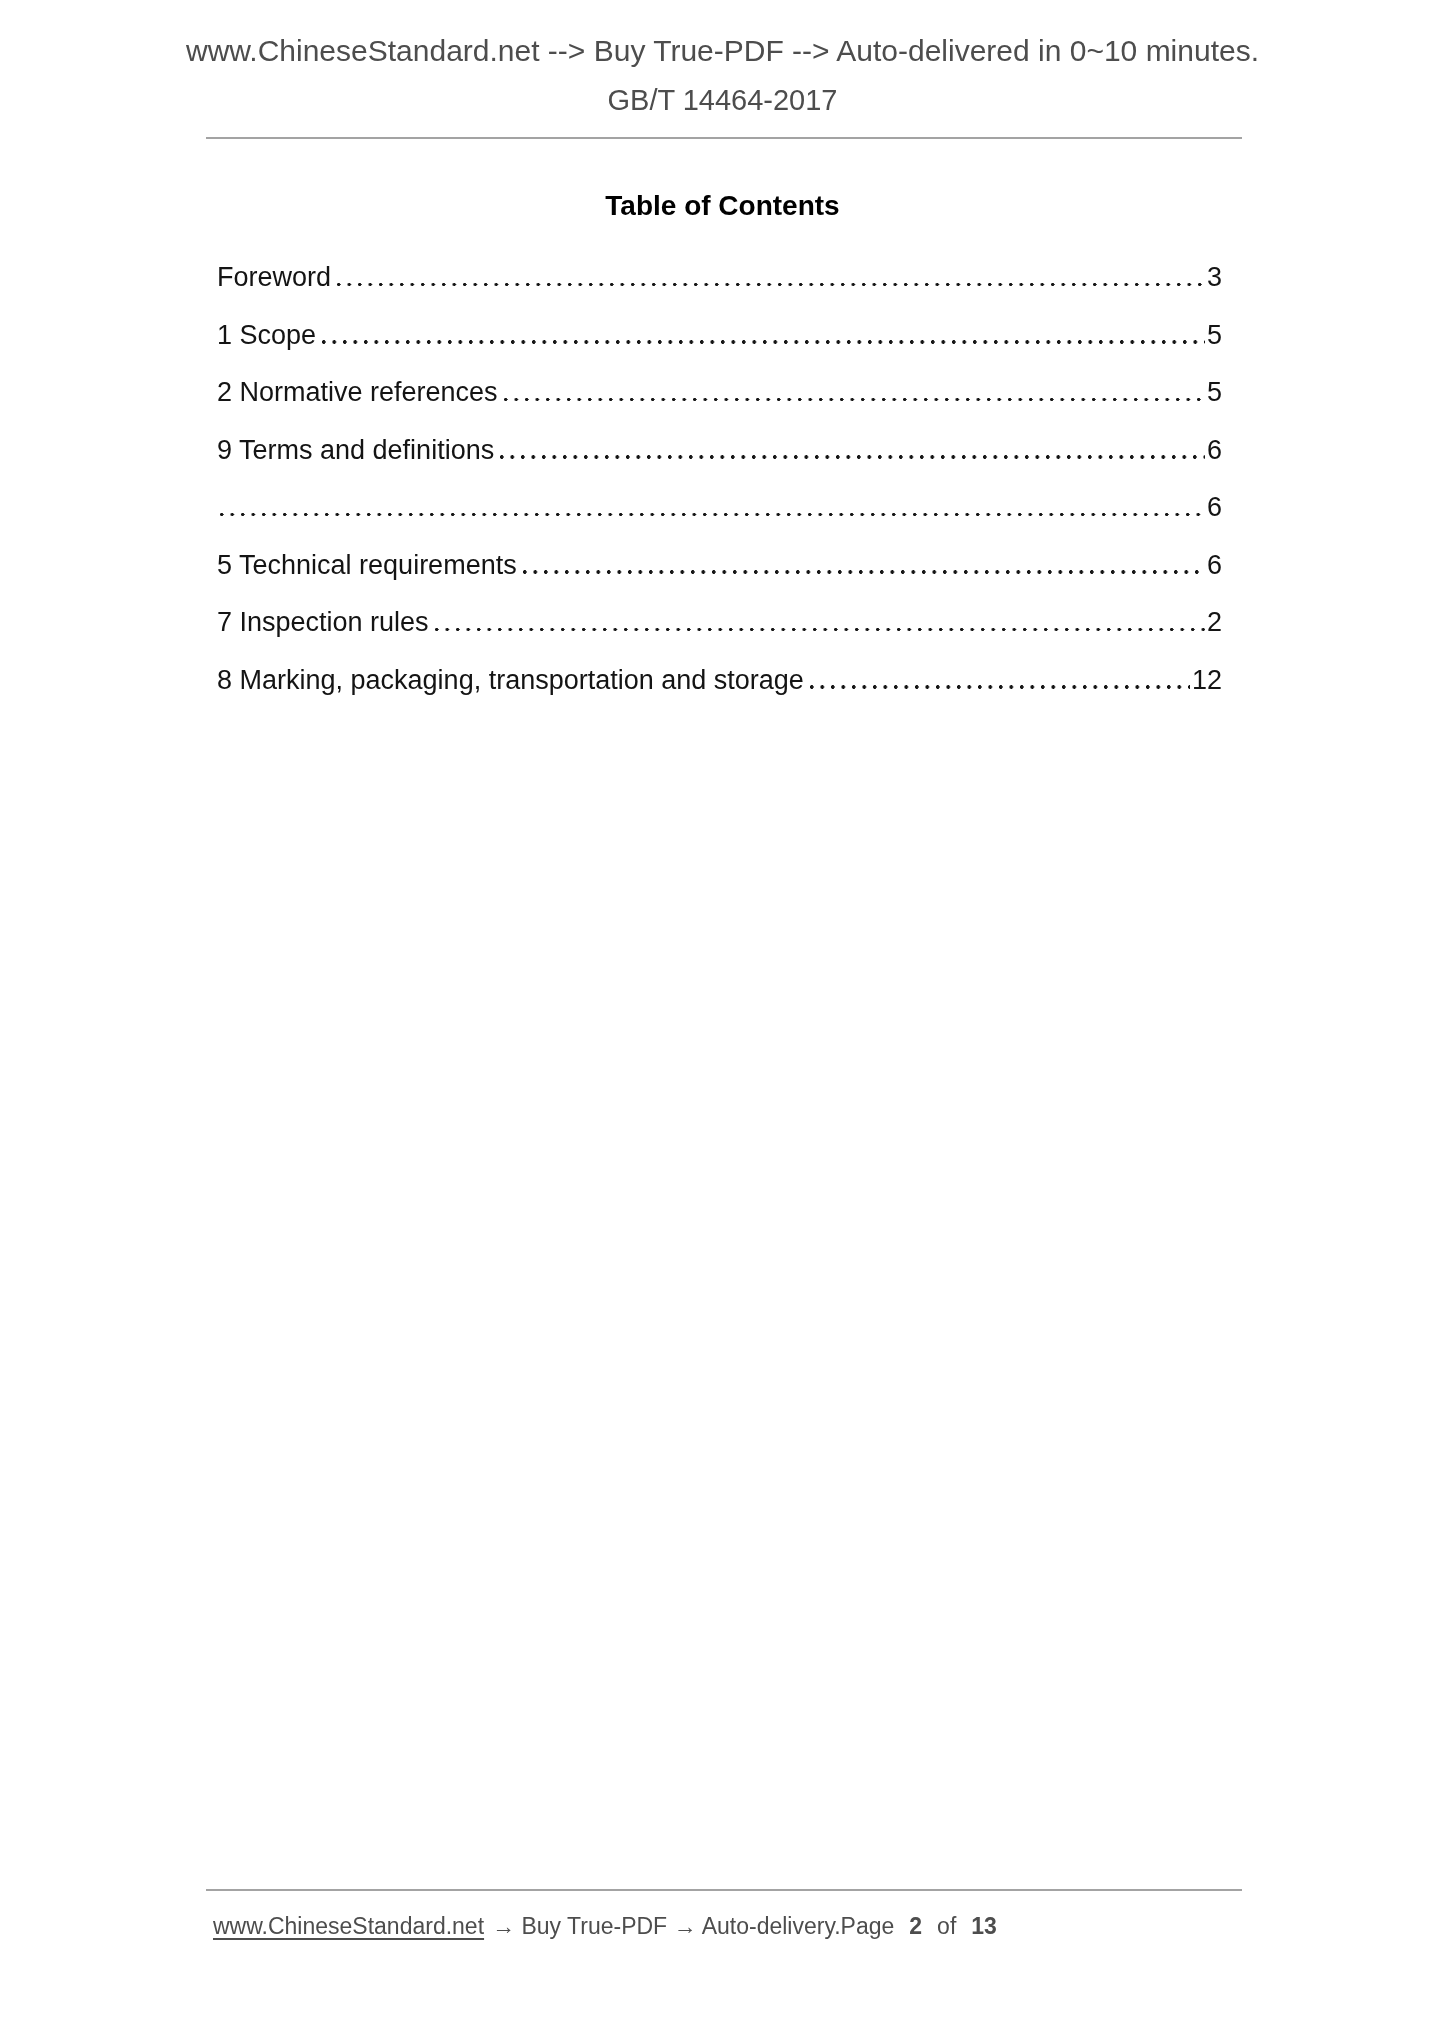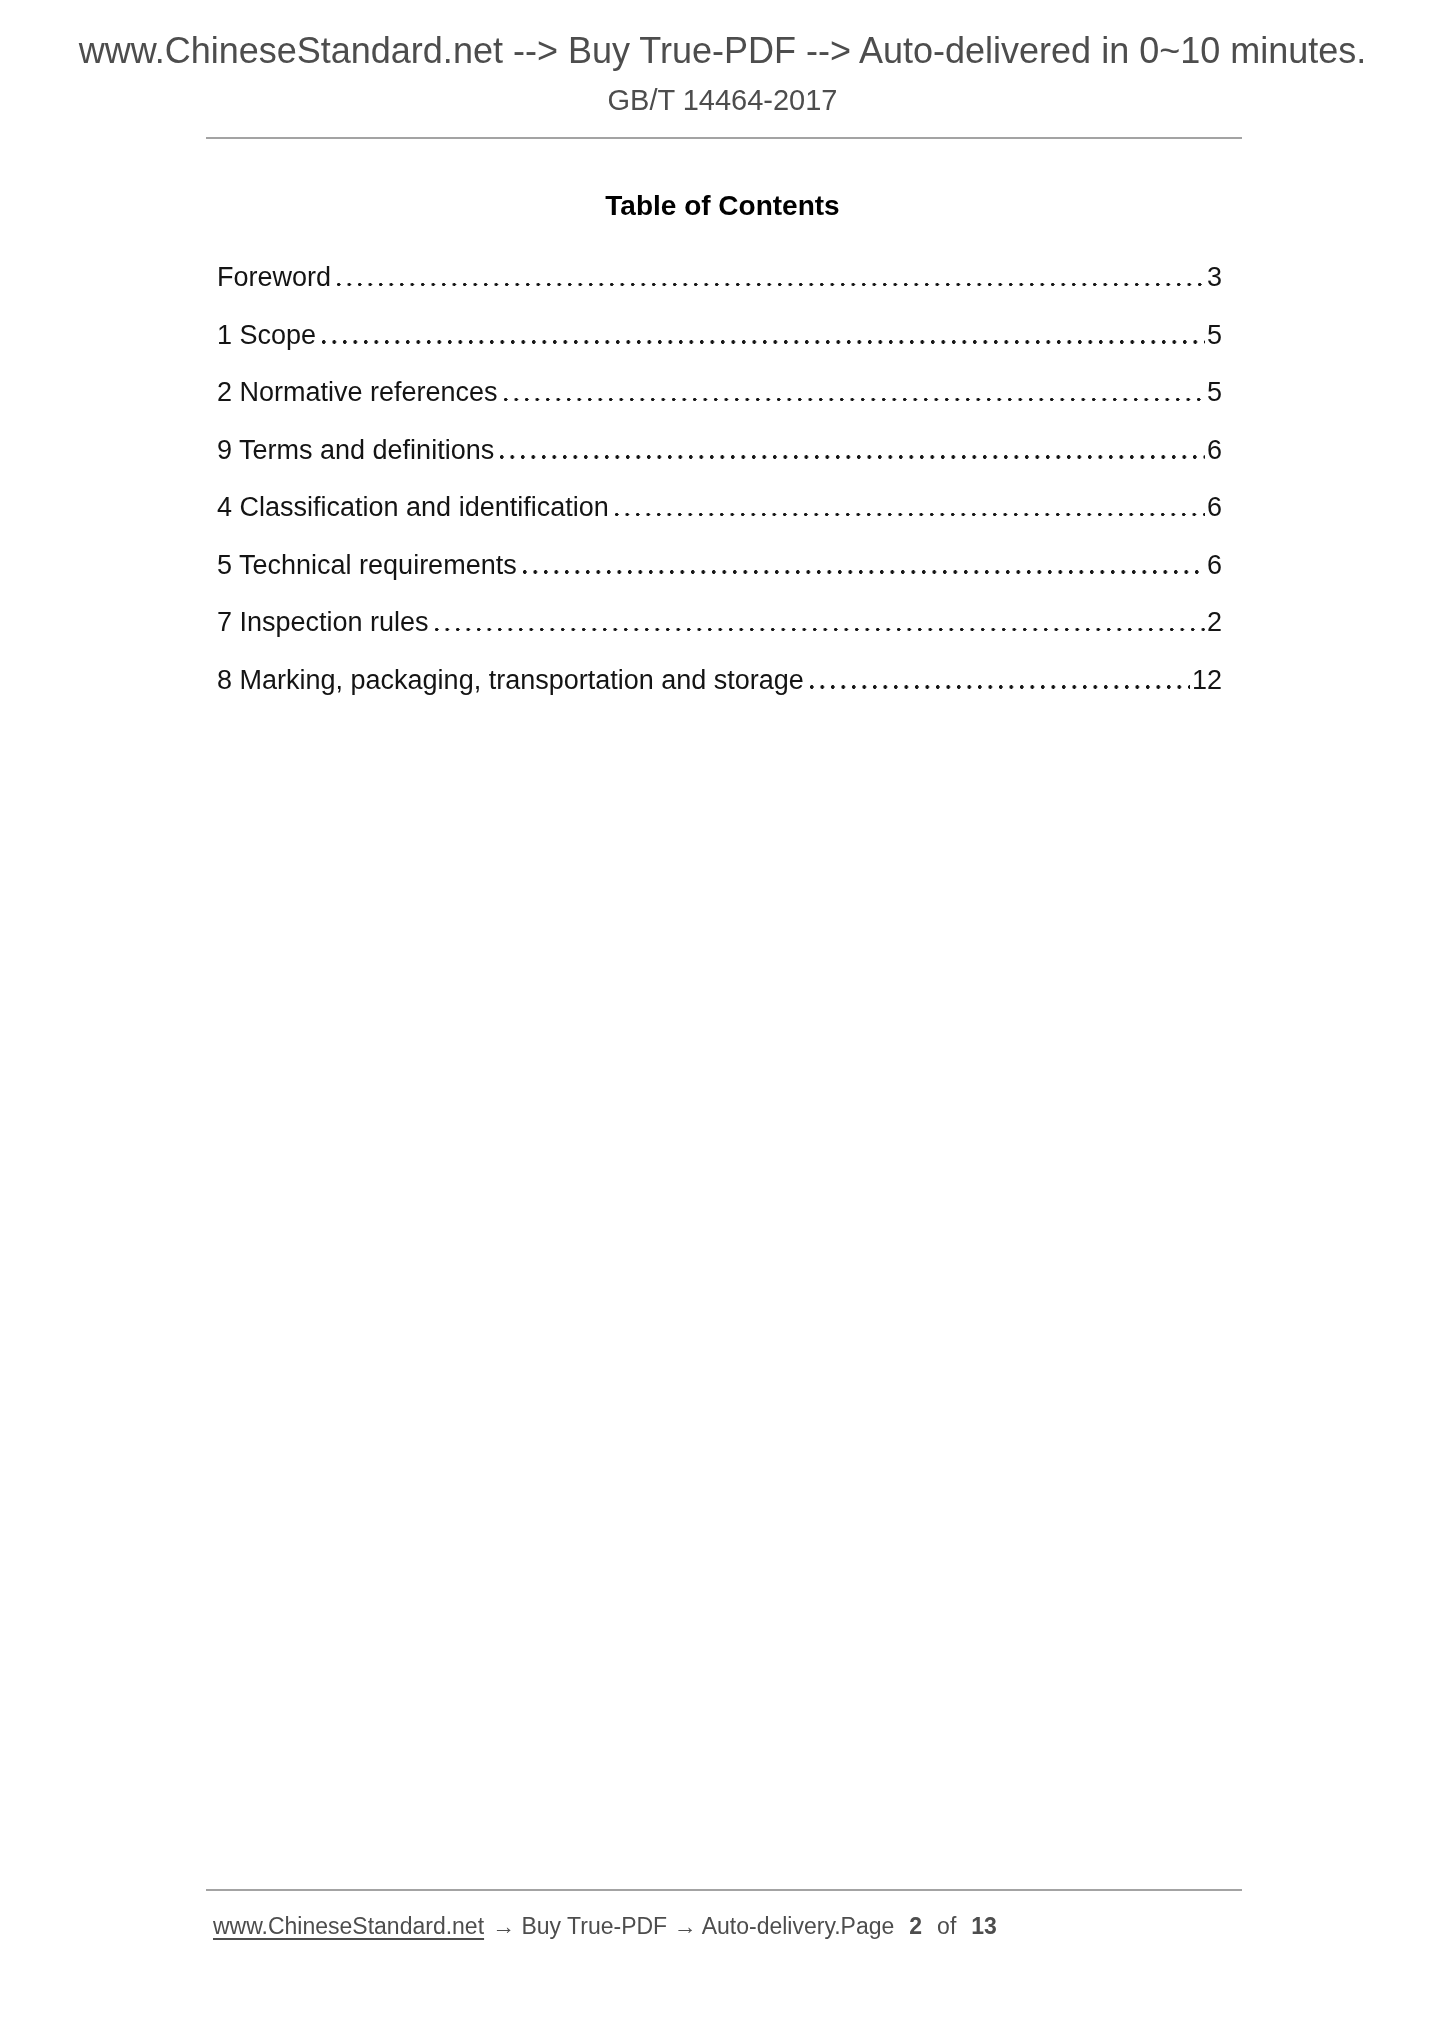--- a/index.html
+++ b/index.html
@@ -13,21 +13,21 @@
     background: #ffffff;
     font-family: "Liberation Sans", "DejaVu Sans", sans-serif;
     overflow: hidden;
   }
   .page { position: relative; width: 1445px; height: 2044px; background: #fff; }
 
   
   .header-line1 {
     position: absolute; top: 34px; left: 0; width: 100%;
     text-align: center;
-    font-size: 36px; line-height: 34px;
+    font-size: 30px; line-height: 34px;
     color: var(--text-muted);
     white-space: nowrap;
   }
   .header-line2 {
     position: absolute; top: 84px; left: 0; width: 100%;
     text-align: center;
     font-size: 29px; line-height: 32px;
     color: var(--text-muted);
   }
   .rule {
@@ -115,21 +115,20 @@
       <span class="toc-label">2 Normative references</span>
       <span class="toc-dots"></span>
       <span class="toc-page">5</span>
     </div>
     <div class="toc-row">
       <span class="toc-label">9 Terms and definitions</span>
       <span class="toc-dots"></span>
       <span class="toc-page">6</span>
     </div>
     <div class="toc-row">
-      <span class="toc-label">4 Classification and identification</span>
       <span class="toc-dots"></span>
       <span class="toc-page">6</span>
     </div>
     <div class="toc-row">
       <span class="toc-label">5 Technical requirements</span>
       <span class="toc-dots"></span>
       <span class="toc-page">6</span>
     </div>
     <div class="toc-row">
       <span class="toc-label">7 Inspection rules</span>

